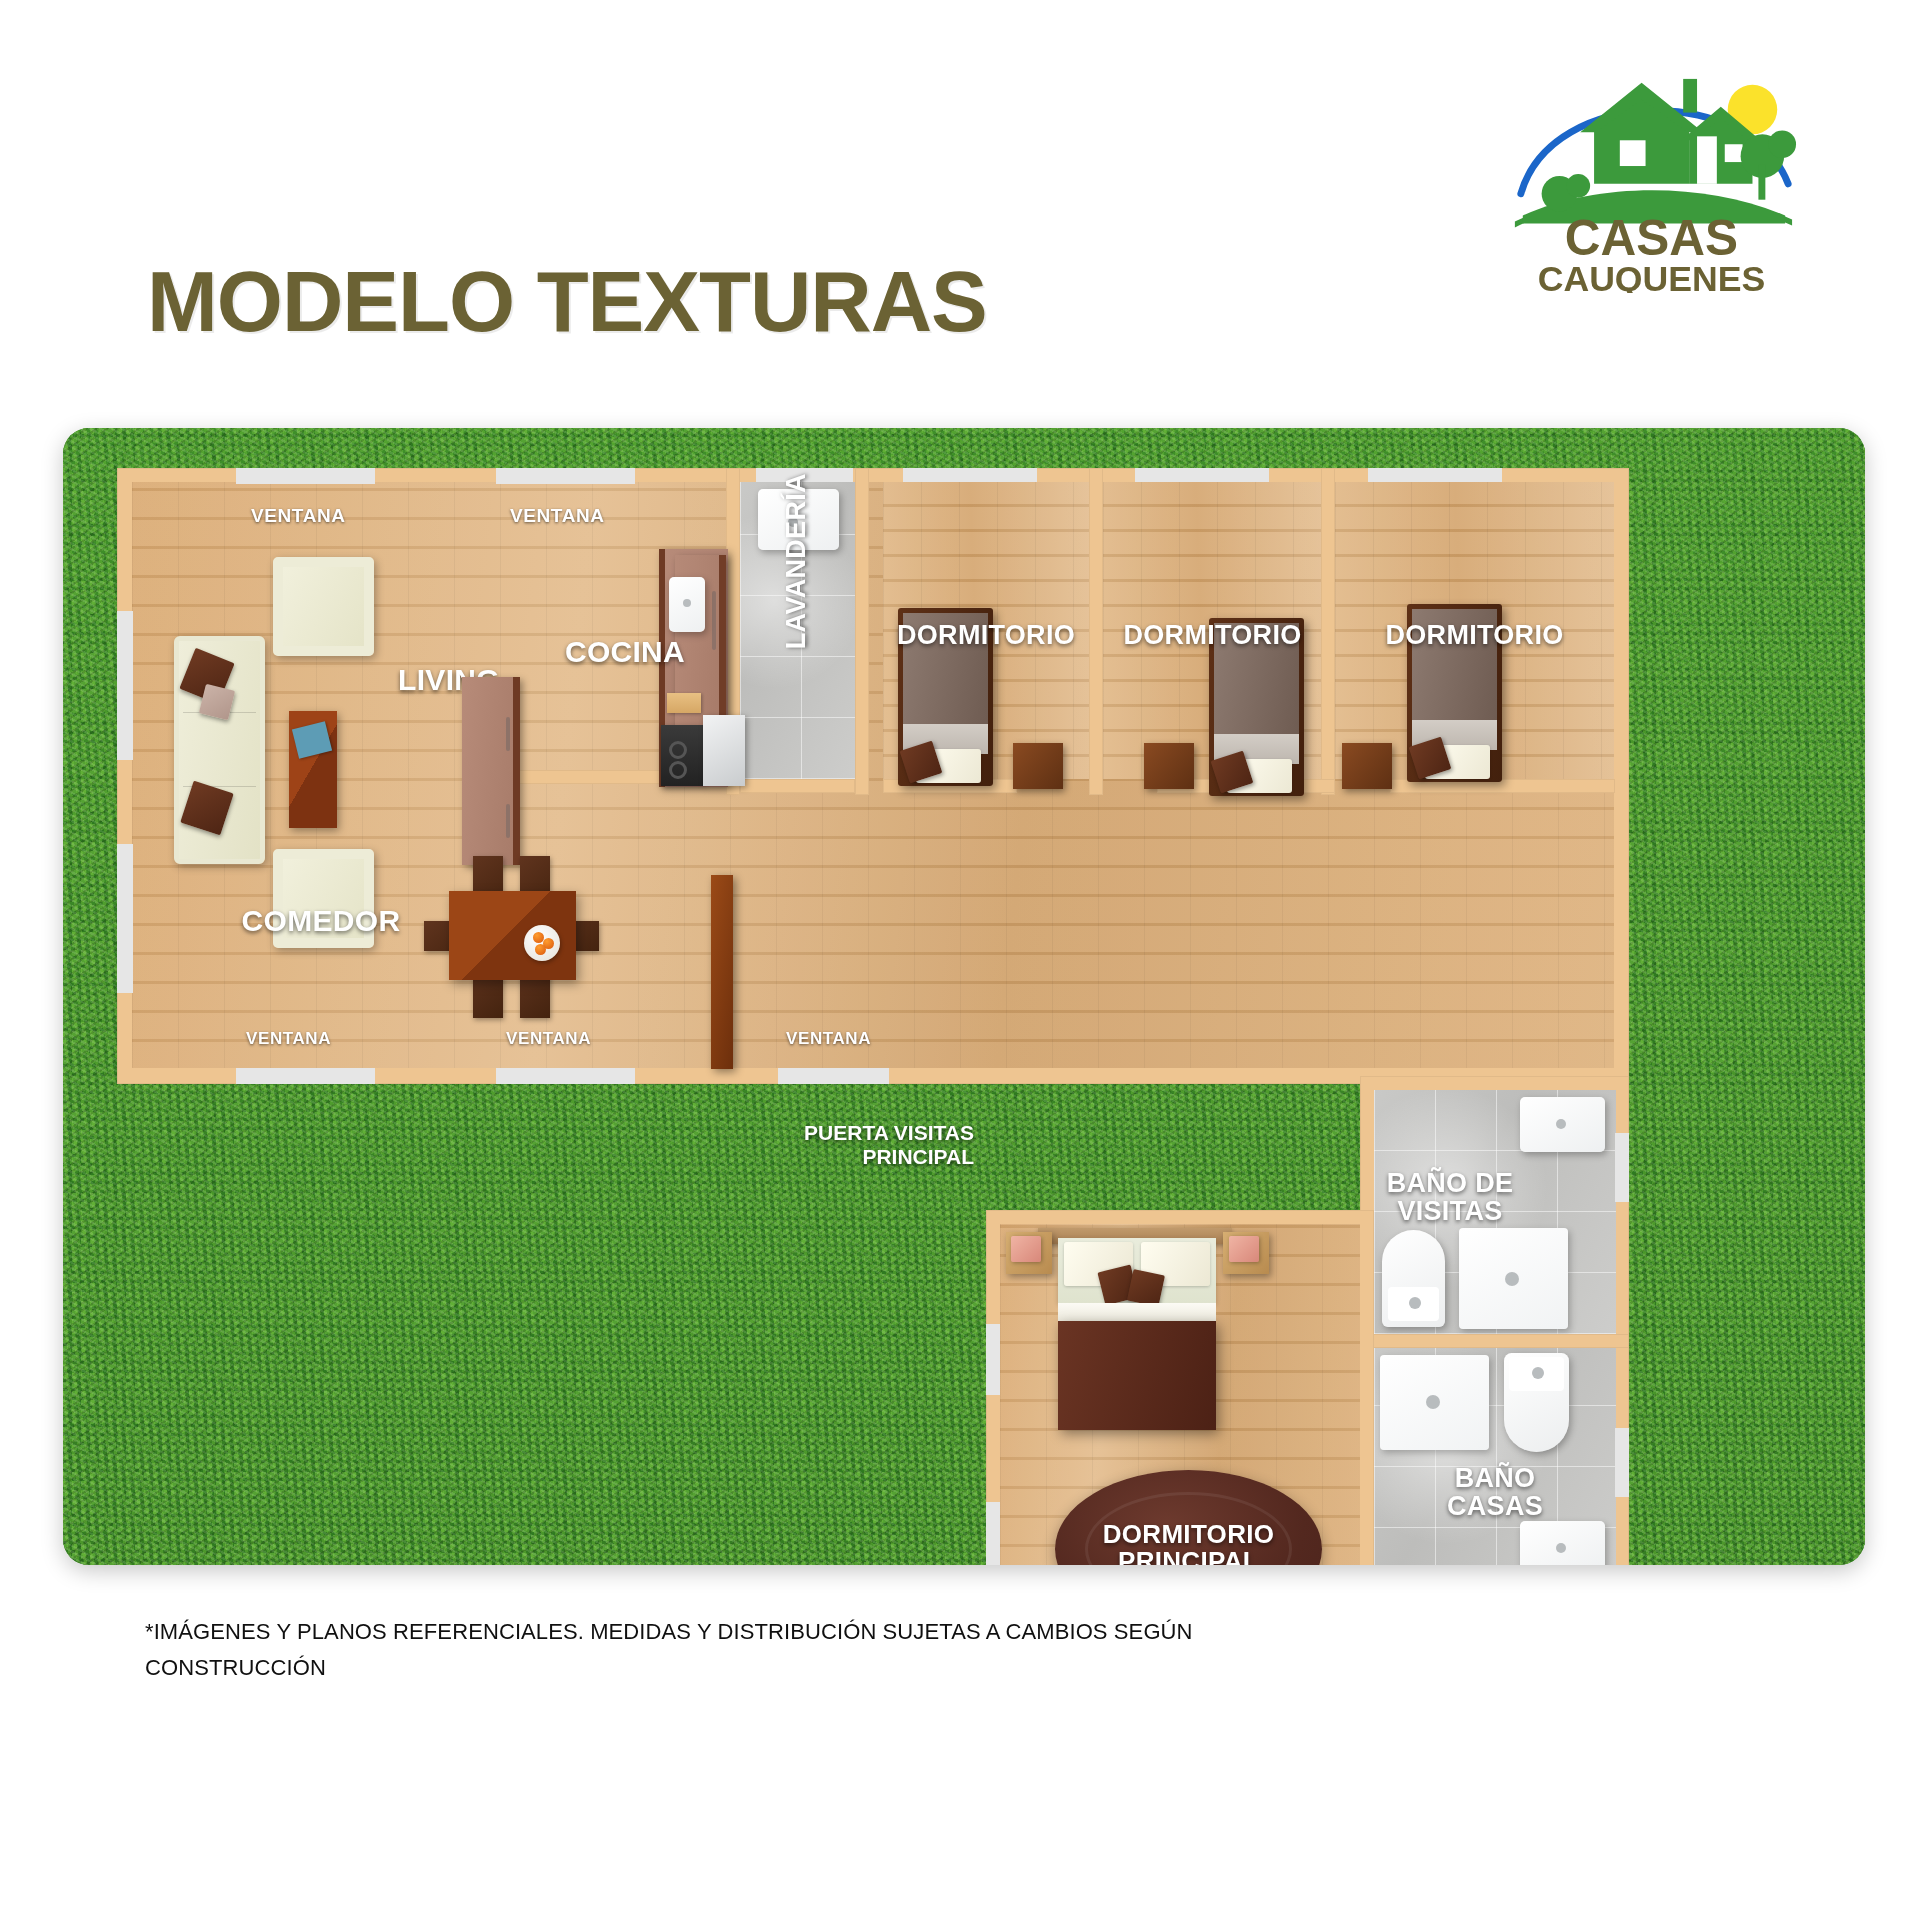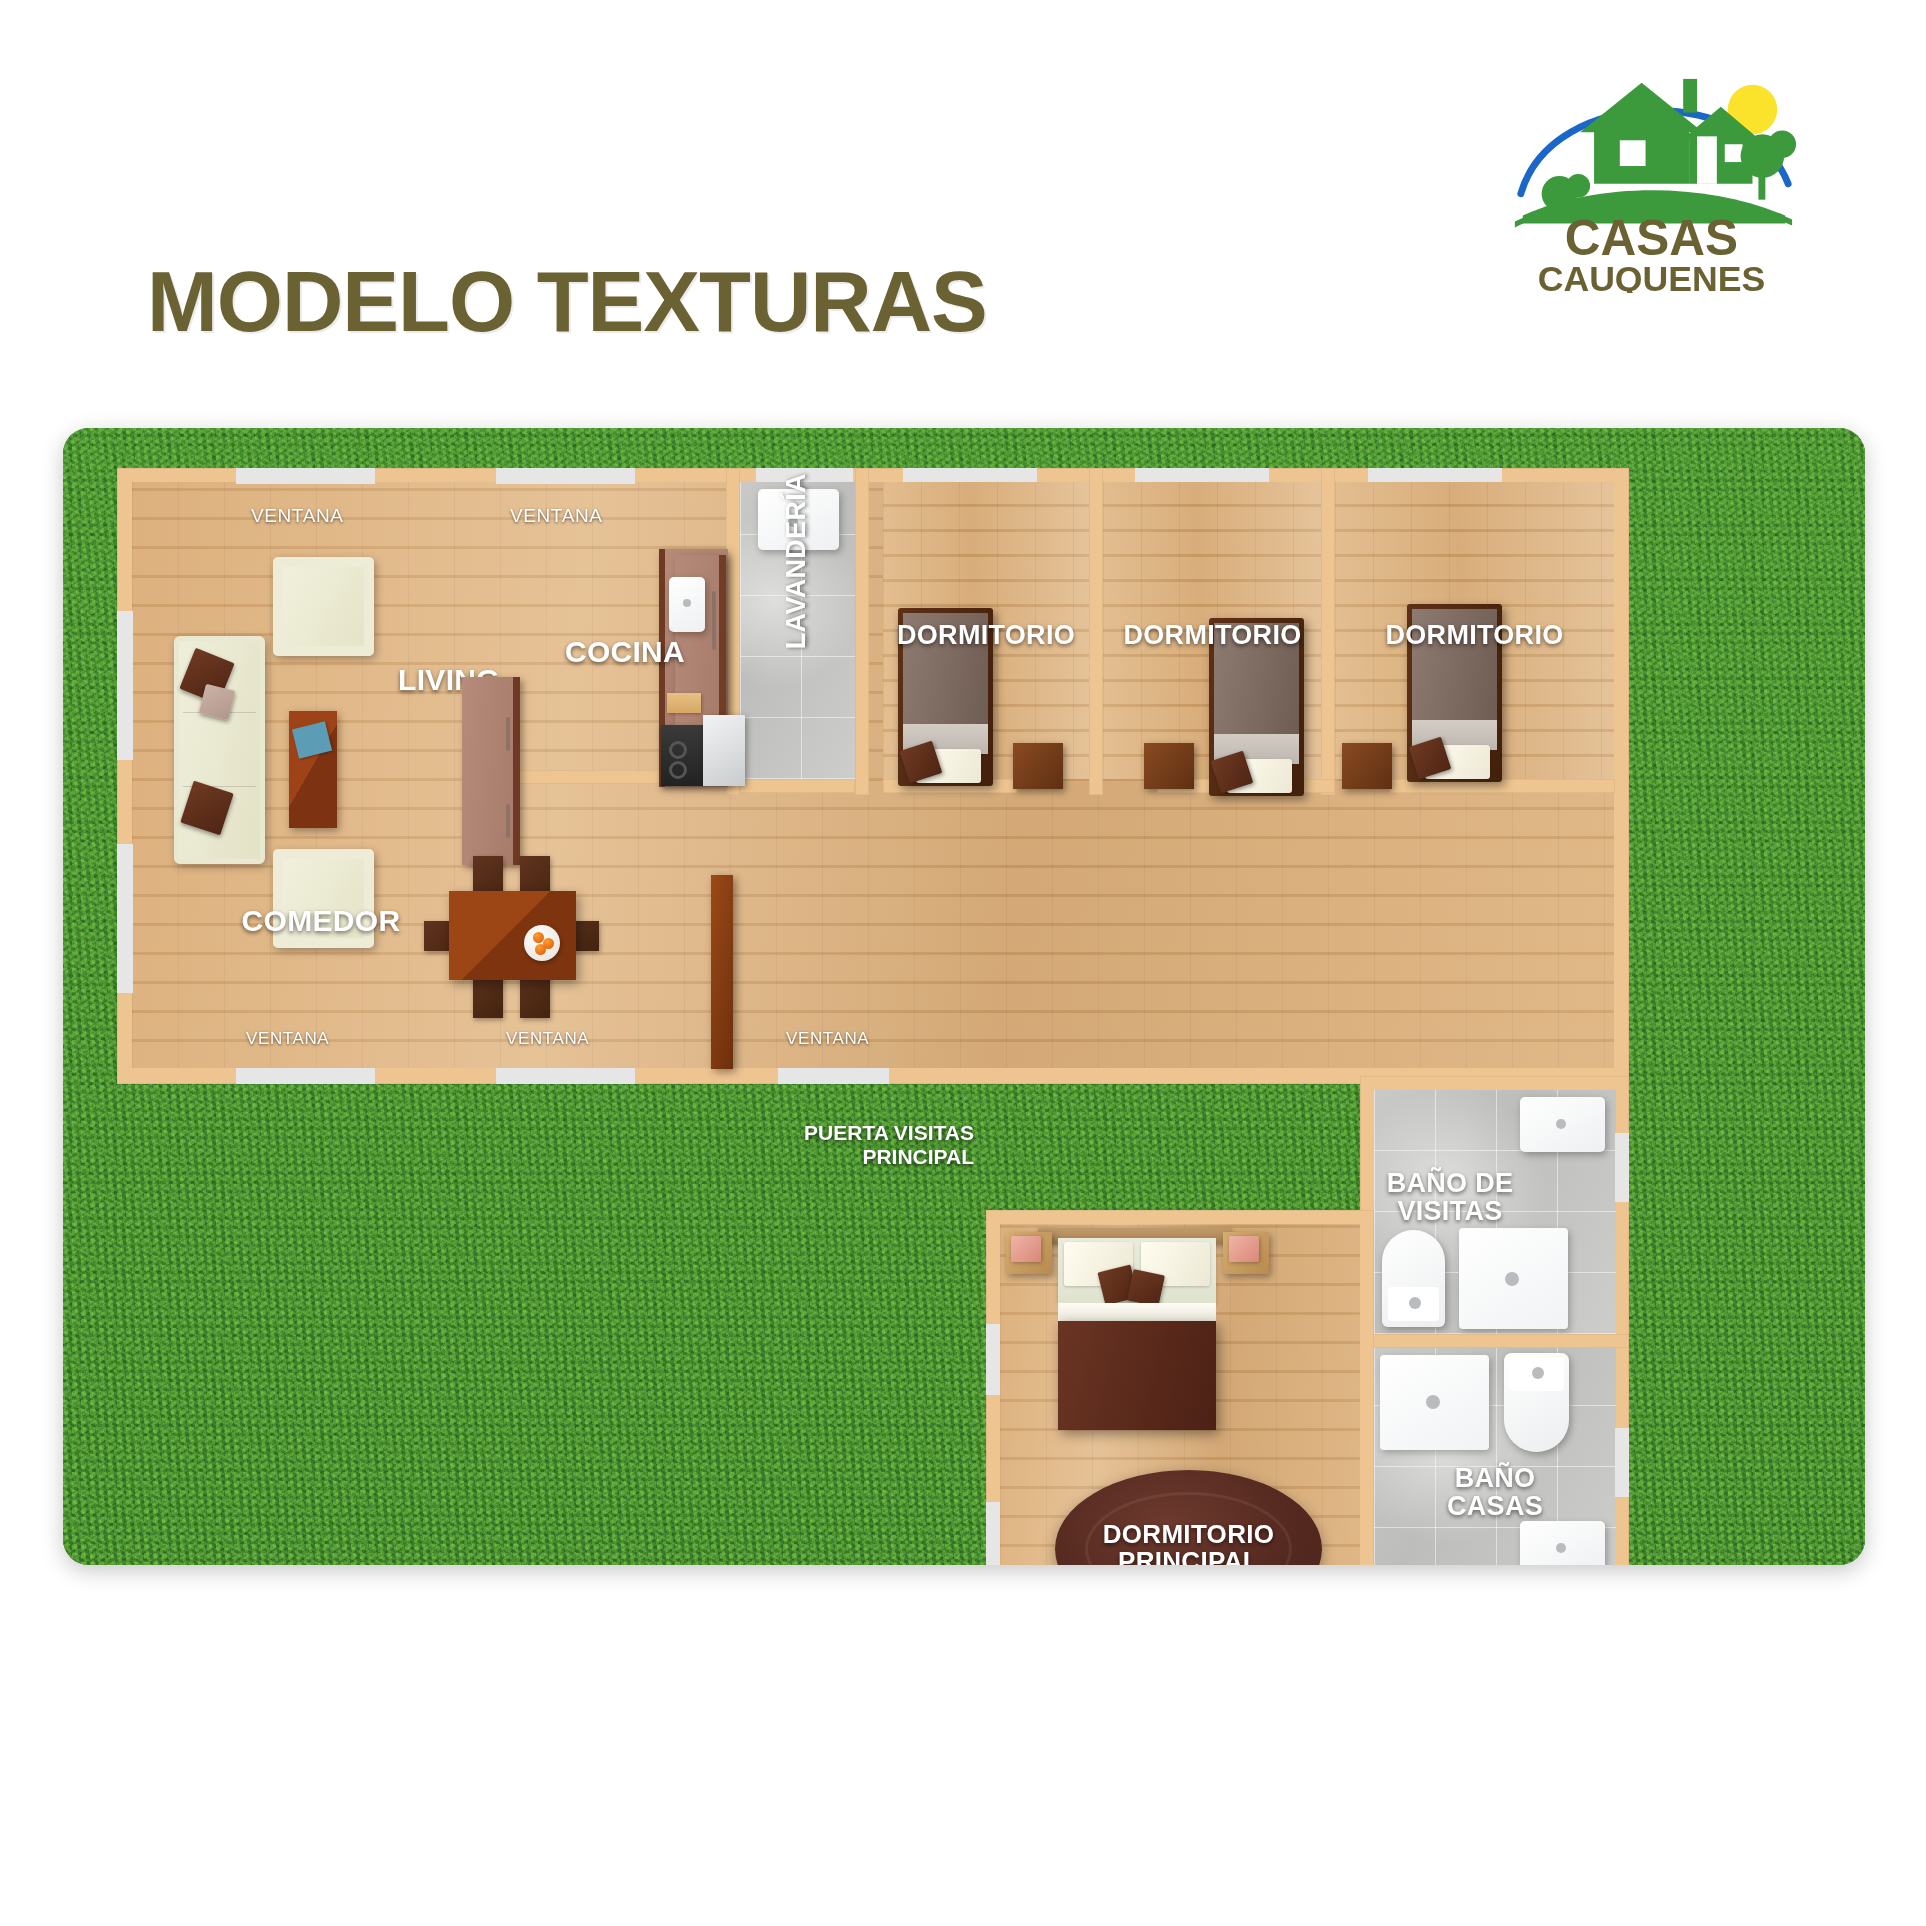--- a/index.html
+++ b/index.html
@@ -61,21 +61,21 @@
       repeating-linear-gradient(0deg, rgba(255,255,255,.5) 0 1px, rgba(0,0,0,0) 1px 61px),
       repeating-linear-gradient(90deg, rgba(255,255,255,.5) 0 1px, rgba(0,0,0,0) 1px 61px),
       radial-gradient(circle at 30% 40%, rgba(255,255,255,.5), rgba(0,0,0,0) 45%),
       linear-gradient(120deg,#c9c9c7,#bdbdbb 40%,#cdcdcb);
   }
   .rlabel{
     position:absolute;color:#fff;font-weight:bold;text-align:center;
     text-shadow:0 2px 4px rgba(0,0,0,.55);line-height:1.05;
     letter-spacing:0.3px;pointer-events:none;white-space:pre-line;
   }
-  .vlabel{position:absolute;color:#fff;font-size:19px;font-weight:normal;
+  .vlabel{position:absolute;color:#fff;font-size:19px;font-weight:bold;
     text-shadow:0 1px 3px rgba(0,0,0,.6);letter-spacing:0.6px;}
   .olabel{position:absolute;color:#fff;font-weight:bold;font-size:21px;
     text-shadow:0 2px 4px rgba(0,0,0,.6);text-align:right;line-height:1.15;white-space:pre-line;}
 
   
   .fur{position:absolute;}
   .sofa{background:linear-gradient(100deg,#efeeda,#e3e2c6);border:5px solid #e9e8d2;
         border-radius:6px;box-shadow:2px 3px 8px rgba(0,0,0,.3);}
   .sofa i{position:absolute;left:4px;right:4px;height:1px;background:rgba(0,0,0,.14);}
   .chairS{background:linear-gradient(120deg,#f1f0dc,#e5e4c8);border:10px solid #edecd7;
@@ -353,14 +353,15 @@
   <div class="cush" style="left:1067px;top:844px;width:32px;height:32px;transform:rotate(12deg);"></div>
   <div class="fur" style="left:995px;top:875px;width:158px;height:18px;background:linear-gradient(#fcfbf5,#ece9dc);"></div>
   <div class="fur mbed" style="left:995px;top:893px;width:158px;height:109px;"></div>
 
   <div class="rug" style="left:992px;top:1042px;width:267px;height:158px;"></div>
   <div class="rlabel" style="left:992px;top:1093px;width:267px;font-size:26px;">DORMITORIO
 PRINCIPAL</div>
 </div>
 
 <div id="disclaimer">
+  <div>*IMÁGENES Y PLANOS REFERENCIALES. MEDIDAS Y DISTRIBUCIÓN SUJETAS A CAMBIOS SEGÚN CONSTRUCCIÓN</div>
 </div>
 
 
 </body></html>

